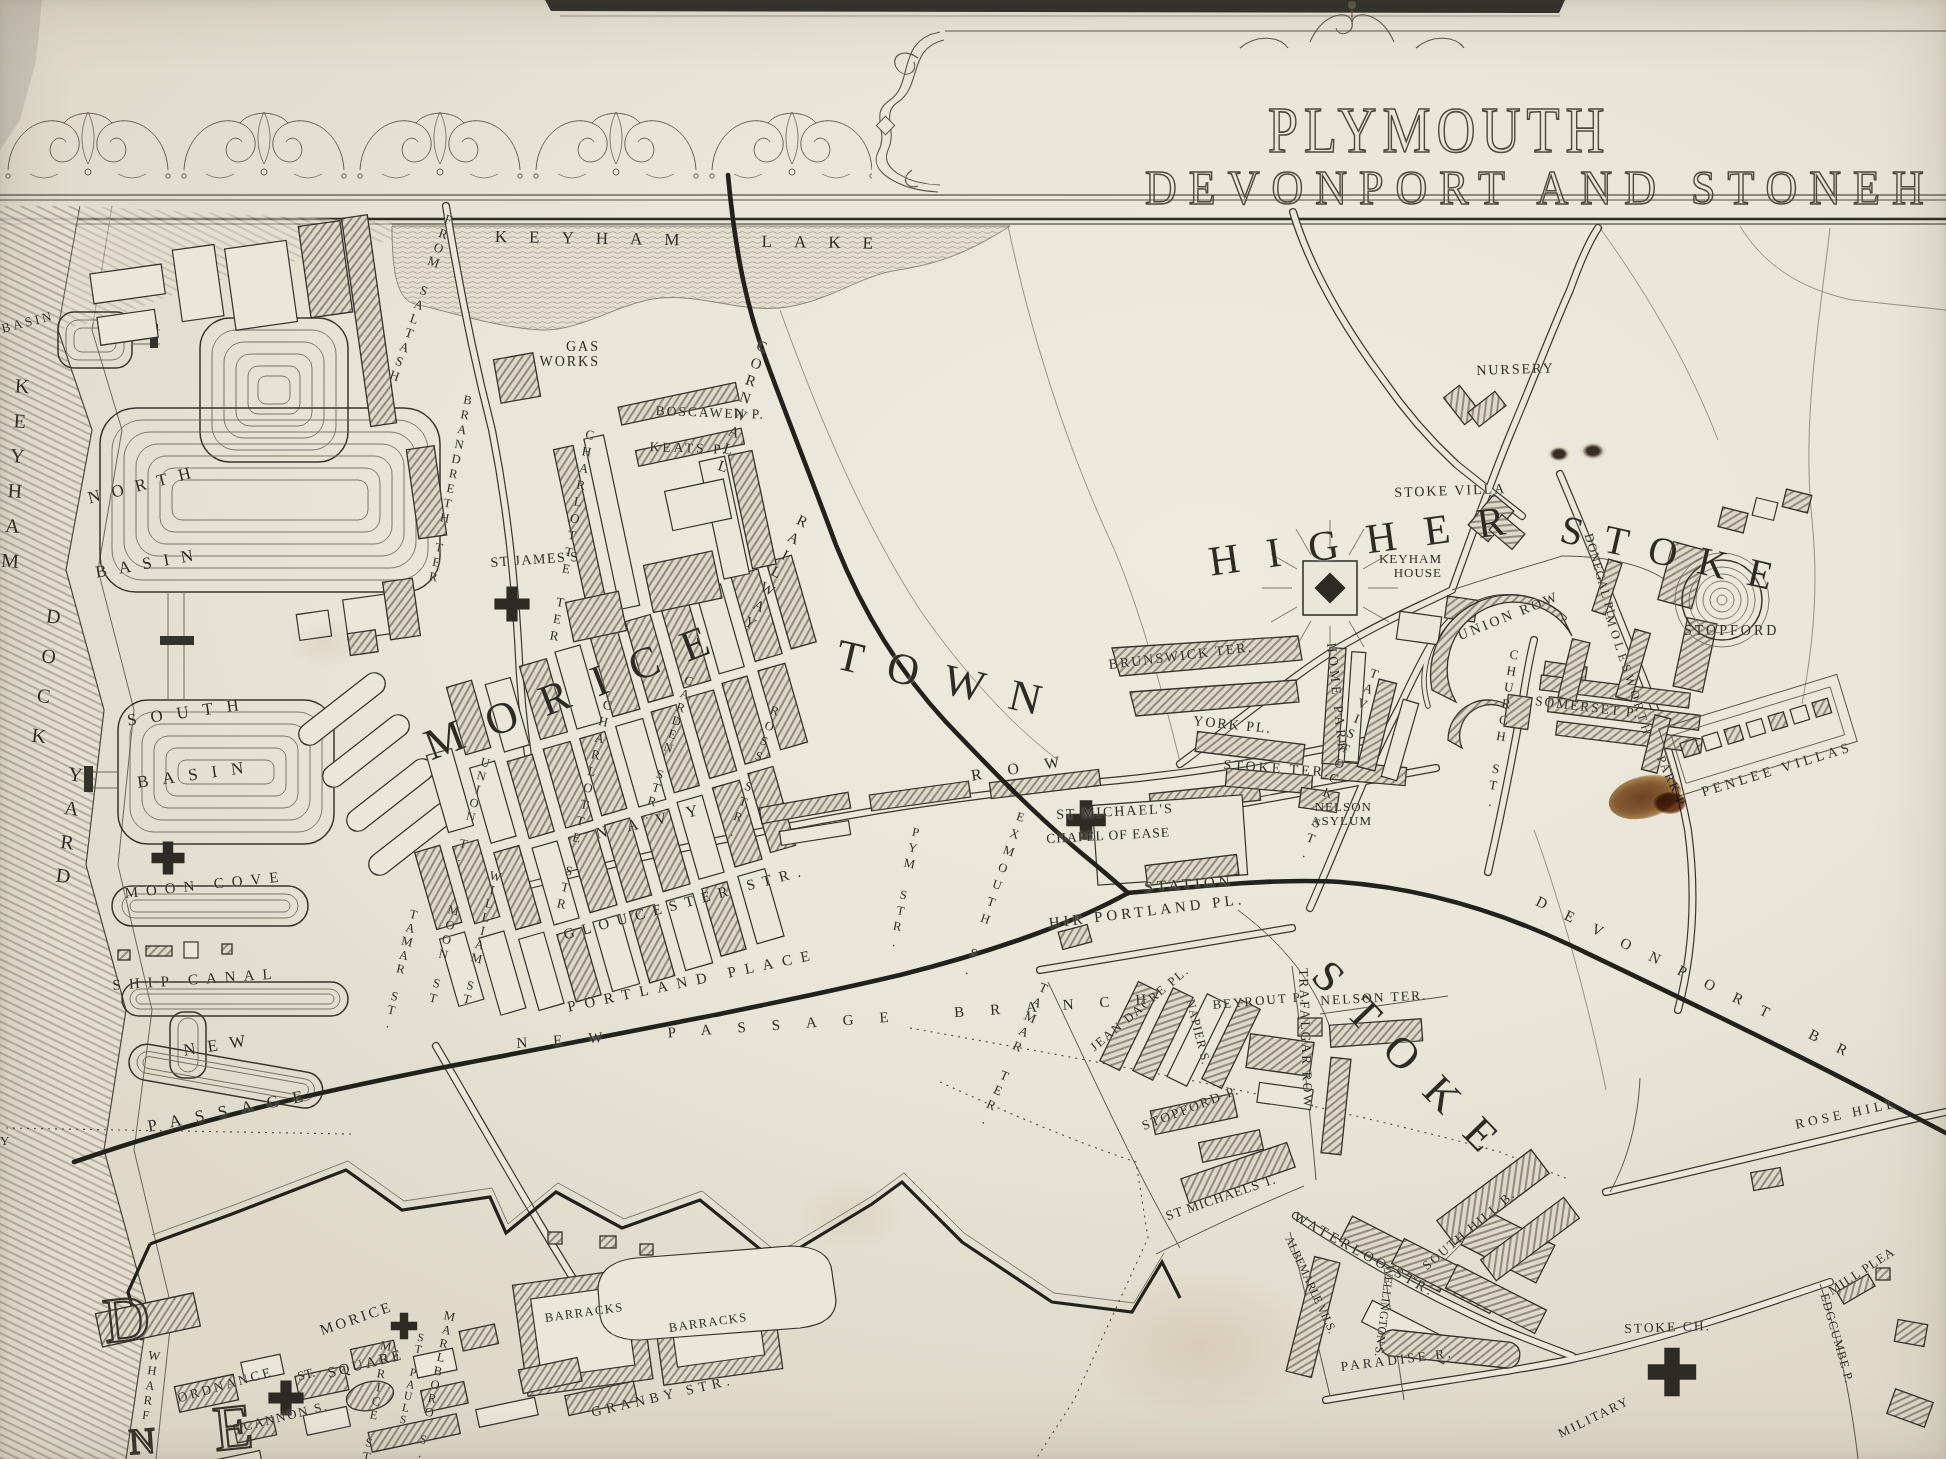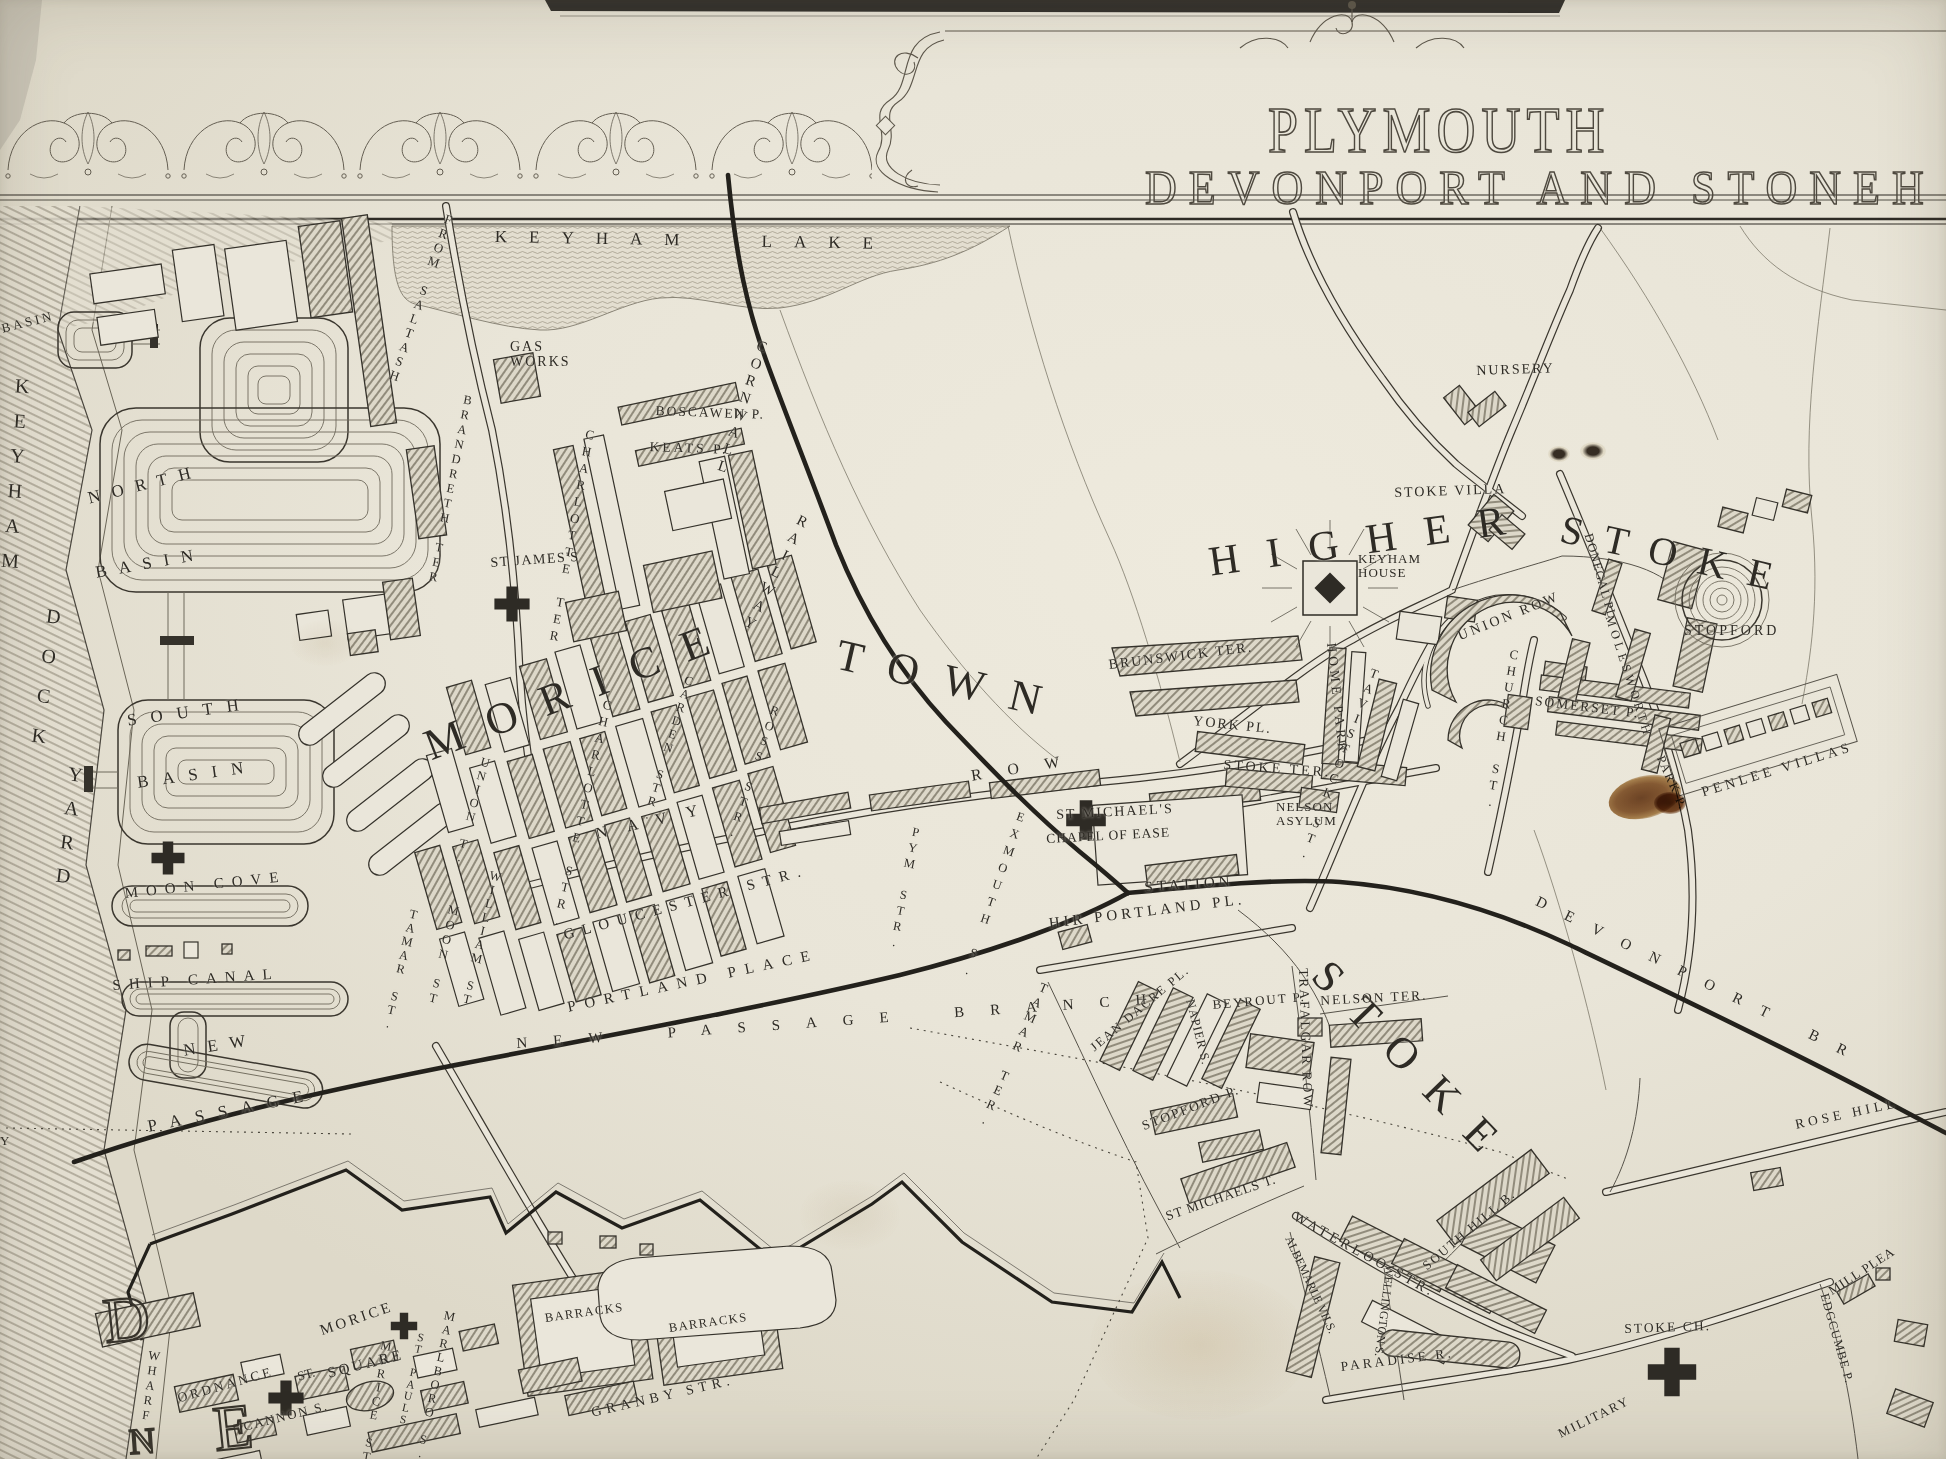--- a/index.html
+++ b/index.html
@@ -5,21 +5,21 @@
   html,body{margin:0;padding:0;background:#b8b3a5;}
   #sheet{position:relative;width:1946px;height:1459px;overflow:hidden;
     background:radial-gradient(1400px 900px at 62% 38%, #eeeadd 0%, #e9e5d8 55%, #ded9c9 100%);
     font-family:"Liberation Serif","DejaVu Serif",serif;}
   #sheet::after{content:"";position:absolute;inset:0;z-index:9;pointer-events:none;
     box-shadow:inset 0 0 70px rgba(92,82,60,.20), inset 0 0 10px rgba(92,82,60,.12);}
   svg#map{position:absolute;left:0;top:0;z-index:1;}
   .lbl{position:absolute;z-index:2;color:#2e2b25;white-space:pre;line-height:1.05;
     transform-origin:0 0;text-shadow:0 0 3px rgba(234,230,218,.85);}
   .vu{writing-mode:vertical-rl;text-orientation:upright;}
-  .ctr{white-space:normal;text-align:left;}
+  .ctr{white-space:normal;text-align:right;}
   .outline{color:rgba(234,230,218,.12);-webkit-text-stroke:1.4px #4e493f;text-shadow:none;}
   .giant{-webkit-text-stroke:2.2px #37332b;}
   
   .b{fill:#eae6da;stroke:#35322b;stroke-width:1.2;}
   .h{fill:url(#h);stroke:#35322b;stroke-width:1.3;}
   .ct rect,.ct circle{fill:none;stroke:#6f6a5c;stroke-width:.9;}
   .o{stroke:#3a362e !important;stroke-width:1.5 !important;}
   .tl{fill:none;stroke:#57534a;stroke-width:1;}
   .tl2{fill:none;stroke:#6a6557;stroke-width:.9;opacity:.75;}
   .r{fill:none;stroke:#3a362e;stroke-width:8;stroke-linecap:round;}

